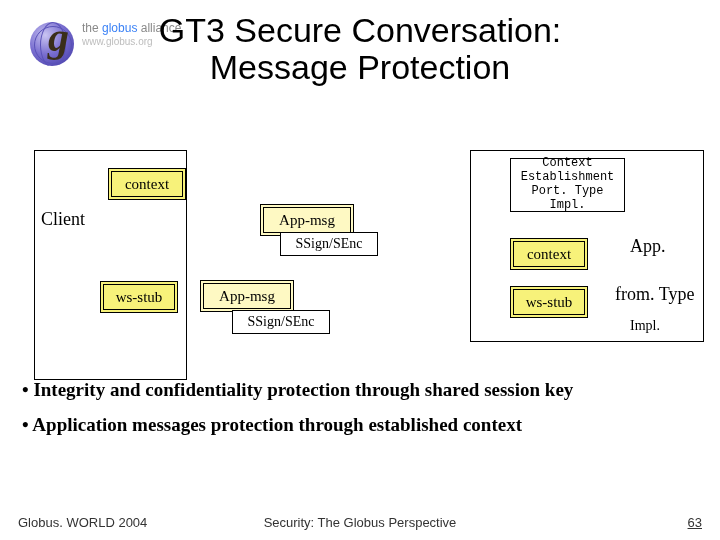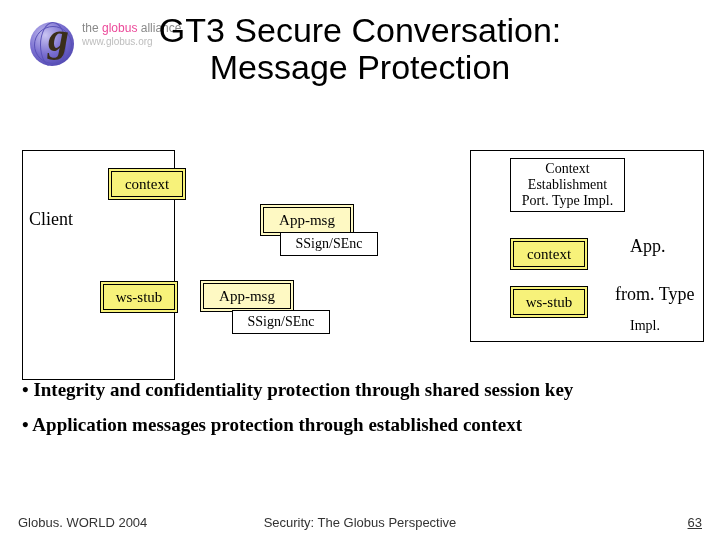--- a/index.html
+++ b/index.html
@@ -50,21 +50,21 @@
     font: italic 700 42px/1 Georgia, serif;
     color: #3a2e1a;
   }
   .logo .brand {
     position: absolute;
     left: 52px;
     top: 3px;
     font: 12px "Trebuchet MS", Arial, sans-serif;
     color: #8a8a8a;
   }
-  .logo .brand b { font-weight: 400; color: #ec4899; }
+  .logo .brand b { font-weight: 400; color: #3b82f6; }
   .logo .url {
     position: absolute;
     left: 52px;
     top: 18px;
     font: 10px Arial, sans-serif;
     color: #bdbdbd;
   }
 
   .title {
     position: absolute;
@@ -79,26 +79,26 @@
   }
 
   
   .diag { position: absolute; left: 0; top: 140px; width: 720px; height: 210px; }
 
   .box { position: absolute; border: 1.5px solid #000; background: #fff; display: flex; align-items: center; justify-content: center; text-align: center; }
   .smallbox { font-size: 15px; padding: 0 4px; }
   .yellow { background: #f7f27a; border: 4px double #000; margin-top: 6px; }
   .msgbox { background: #fef9c3; border: 4px double #000; font-size: 15px; }
 
-  .client-outer { left: 22px;  top: 10px;  width: 145px; height: 170px; align-items: flex-start; justify-content: flex-start; padding: 58px 0 0 6px; font-size: 18px; }
+  .client-outer { left: 34px;  top: 10px;  width: 145px; height: 170px; align-items: flex-start; justify-content: flex-start; padding: 58px 0 0 6px; font-size: 18px; }
   .ctx1         { left: 108px; top: 22px;  width: 62px;  height: 24px; }
   .wsstub1      { left: 100px; top: 135px; width: 62px;  height: 24px; }
 
   .server-outer { left: 470px; top: 10px;  width: 232px; height: 190px; align-items: flex-start; justify-content: flex-start; }
-  .cei          { left: 510px; top: 18px;  width: 105px; height: 52px; font-size: 14px; line-height: 1.15; }
+  .cei          { left: 510px; top: 18px;  width: 105px; height: 52px; font-size: 12px; line-height: 1.15; font-family: Liberation Mono, monospace; }
   .ctx2         { left: 510px; top: 92px;  width: 62px;  height: 24px; }
   .wsstub2      { left: 510px; top: 140px; width: 62px;  height: 24px; }
   .app          { left: 630px; top: 96px;  font-size: 18px; border: none; }
   .porttype     { left: 615px; top: 144px; font-size: 18px; border: none; }
   .impl         { left: 630px; top: 178px; font-size: 14px; border: none; }
 
   .msg1  { left: 260px; top: 64px;  width: 86px; height: 24px; }
   .senc1 { left: 280px; top: 92px;  width: 96px; height: 22px; background:#fff; border:1.5px solid #000; font-size:14px; }
   .msg2  { left: 200px; top: 140px; width: 86px; height: 24px; }
   .senc2 { left: 232px; top: 170px; width: 96px; height: 22px; background:#fff; border:1.5px solid #000; font-size:14px; }

